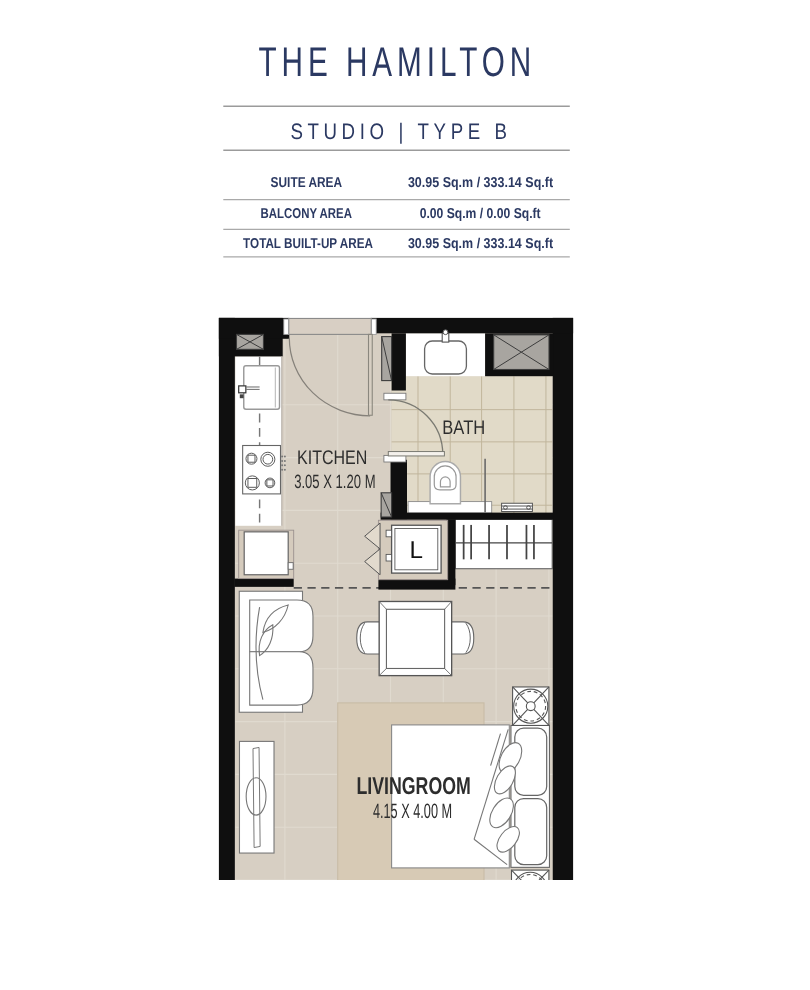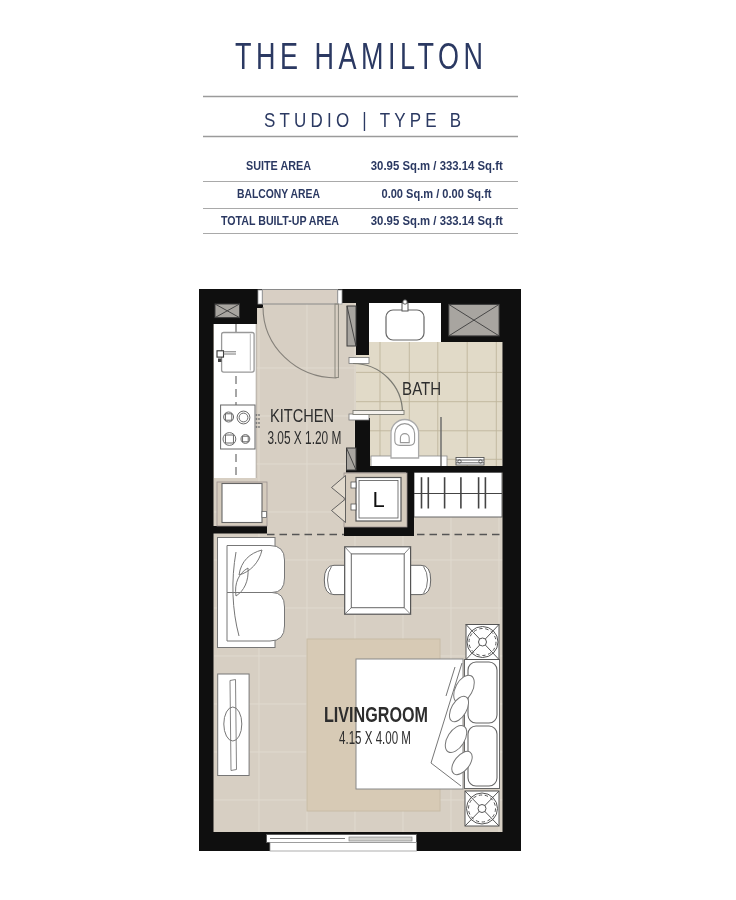--- a/index.html
+++ b/index.html
@@ -1,16 +1,16 @@
 <!DOCTYPE html>
 <html><head>
 <meta charset="utf-8">
 <style>
   html,body{margin:0;padding:0;background:#fff;}
-  .page{position:relative;width:736px;height:900px;overflow:hidden;font-family:"Liberation Sans",sans-serif;text-align:center;}
+  .page{position:relative;width:736px;height:800px;overflow:hidden;font-family:"Liberation Sans",sans-serif;text-align:center;}
   svg{position:absolute;left:0;top:0;}
   text{font-family:"Liberation Sans",sans-serif;}
 </style>
 </head>
 <body>
 <div class="page">
 <svg width="736" height="900" viewBox="0 0 736 900">
   <rect x="0" y="0" width="736" height="900" fill="#ffffff"></rect>
 
   <text transform="translate(359,69) scale(1,1.4)" x="0" y="0" text-anchor="middle" font-size="27" fill="#2b3962" textLength="248" lengthAdjust="spacing">THE HAMILTON</text>

